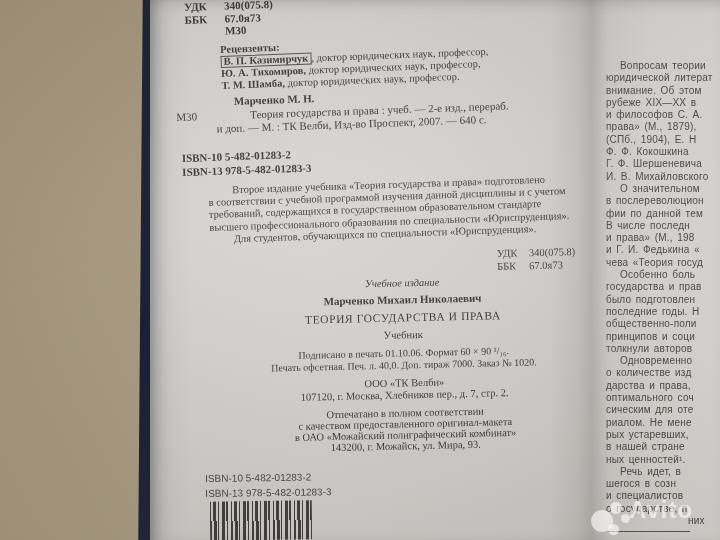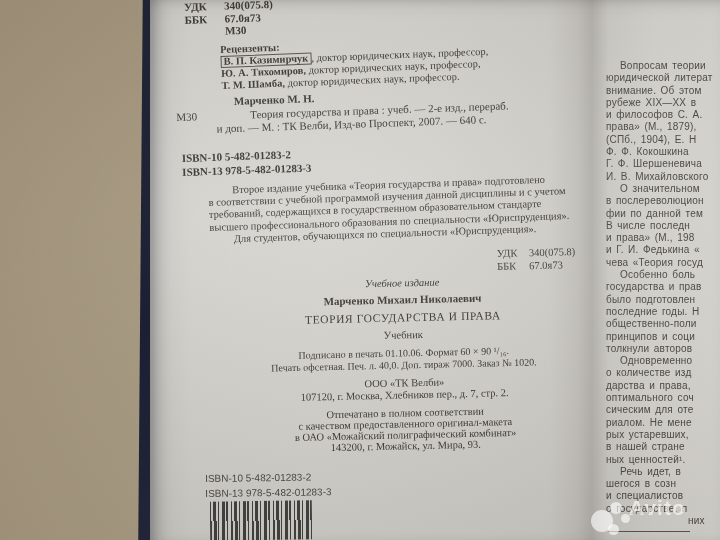--- a/index.html
+++ b/index.html
@@ -90,21 +90,21 @@
   .footnote-rule { width:82px; border-top:1.2px solid #55524d; margin-top:4px; margin-left:2px; }
 
   
   .watermark { position:absolute; left:589px; top:497px; width:160px; height:45px;
     color:rgba(255,255,255,.62); z-index:5; }
   .wm-c { position:absolute; border-radius:50%; background:rgba(255,255,255,.62); }
   .wm-c1 { left:2px; top:13px; width:22px; height:22px; }
   .wm-c2 { left:21px; top:5px; width:12px; height:12px; }
   .wm-c3 { left:32px; top:17px; width:9px; height:9px; }
   .wm-c4 { left:19px; top:27px; width:11px; height:11px; }
-  .wm-text { position:absolute; left:40px; top:-1px; font-size:21px; font-weight:bold;
+  .wm-text { position:absolute; left:40px; top:-1px; font-size:24px; font-weight:bold;
     font-family:"Liberation Sans","DejaVu Sans",sans-serif; letter-spacing:1px; }
 </style>
 </head>
 <body>
 
 <div class="scene">
   <div class="cover-strip"></div>
 
   <div class="page">
 

